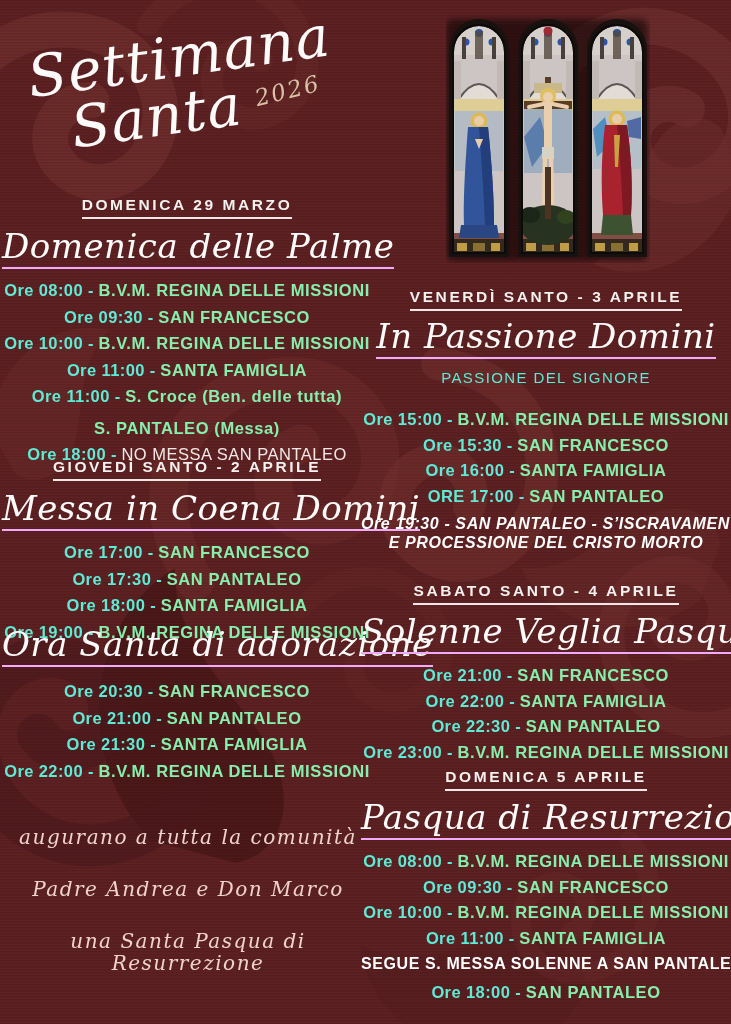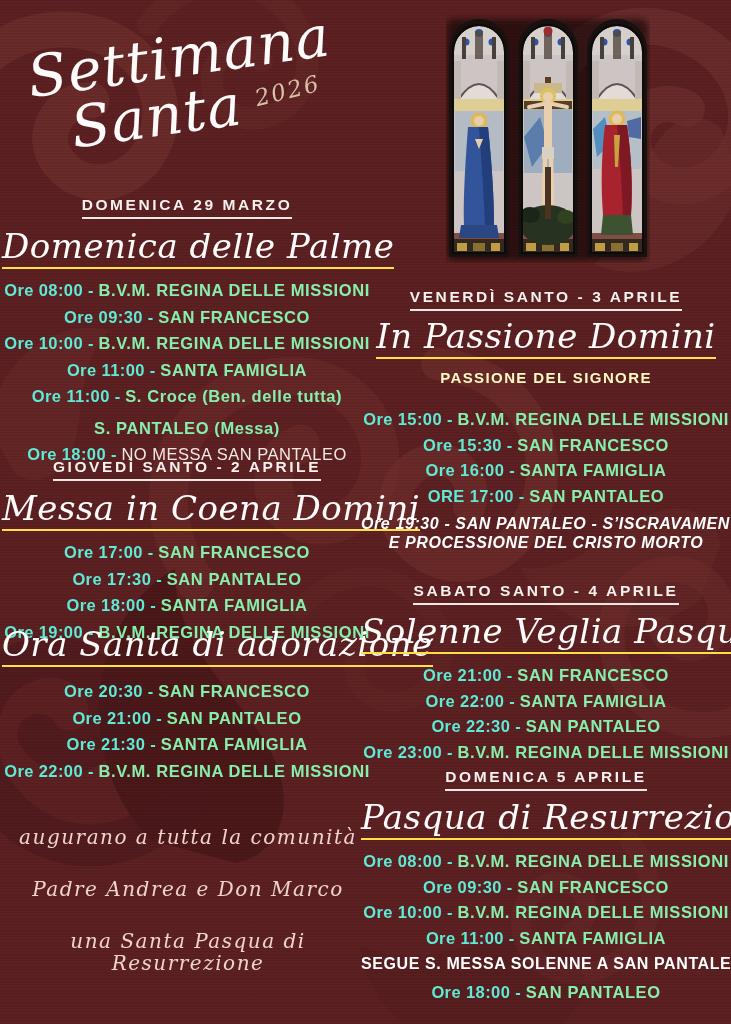--- a/index.html
+++ b/index.html
@@ -38,39 +38,39 @@
 
   .sec-header{
     display:inline-block;
     font-weight:700; font-size:15.5px; letter-spacing:2.6px; color:#f6f0ef;
     border-bottom:2px solid #f0e8e7; padding-bottom:4px; line-height:16px;
   }
   .sec-title{
     display:inline-block;
     font-family:"DejaVu Serif", serif; font-style:italic; font-weight:400;
     font-size:34px; line-height:36px; color:#fdfcfb;
-    border-bottom:2px solid #fde047; padding-bottom:3px; letter-spacing:0.5px;
+    border-bottom:2px solid #f0abfc; padding-bottom:3px; letter-spacing:0.5px;
     white-space:nowrap;
   }
   .title-wrap{margin-top:9px;}
   .rows{margin-top:13px;}
   .row{margin:0 0 9px 0; font-size:16.5px; line-height:17.5px; white-space:nowrap;}
   .rows-tight .row{margin-bottom:8px;}
   .t{color:#5eead4; font-weight:700; letter-spacing:0.4px;}
   .p{color:#86efac; font-weight:700; letter-spacing:0.6px;}
   .row.plain .p{font-weight:400; color:#f3e8e5; letter-spacing:0.5px;}
   .row .cont{margin-top:14px;}
 
   .special{
     font-weight:700; font-style:italic; font-size:16px; line-height:19px;
     color:#ffffff; letter-spacing:0.6px; margin:6px 0 10px 0; white-space:nowrap;
   }
   .special.upright{font-style:normal; line-height:18.5px;}
   .subheader{
-    font-weight:700; font-size:15px; letter-spacing:1.4px; color:#fef9c3; margin:10px 0 12px 0;
+    font-weight:400; font-size:15px; letter-spacing:1.4px; color:#5eead4; margin:10px 0 12px 0;
   }
 
   
   #closing{position:absolute; left:0; top:826px; width:372px; text-align:center;}
   .script-line{
     font-family:"DejaVu Serif", serif; font-style:italic;
     font-size:20px; color:#f0d3cd; letter-spacing:1.5px; margin-bottom:30px; line-height:22px;
   }
 
   

